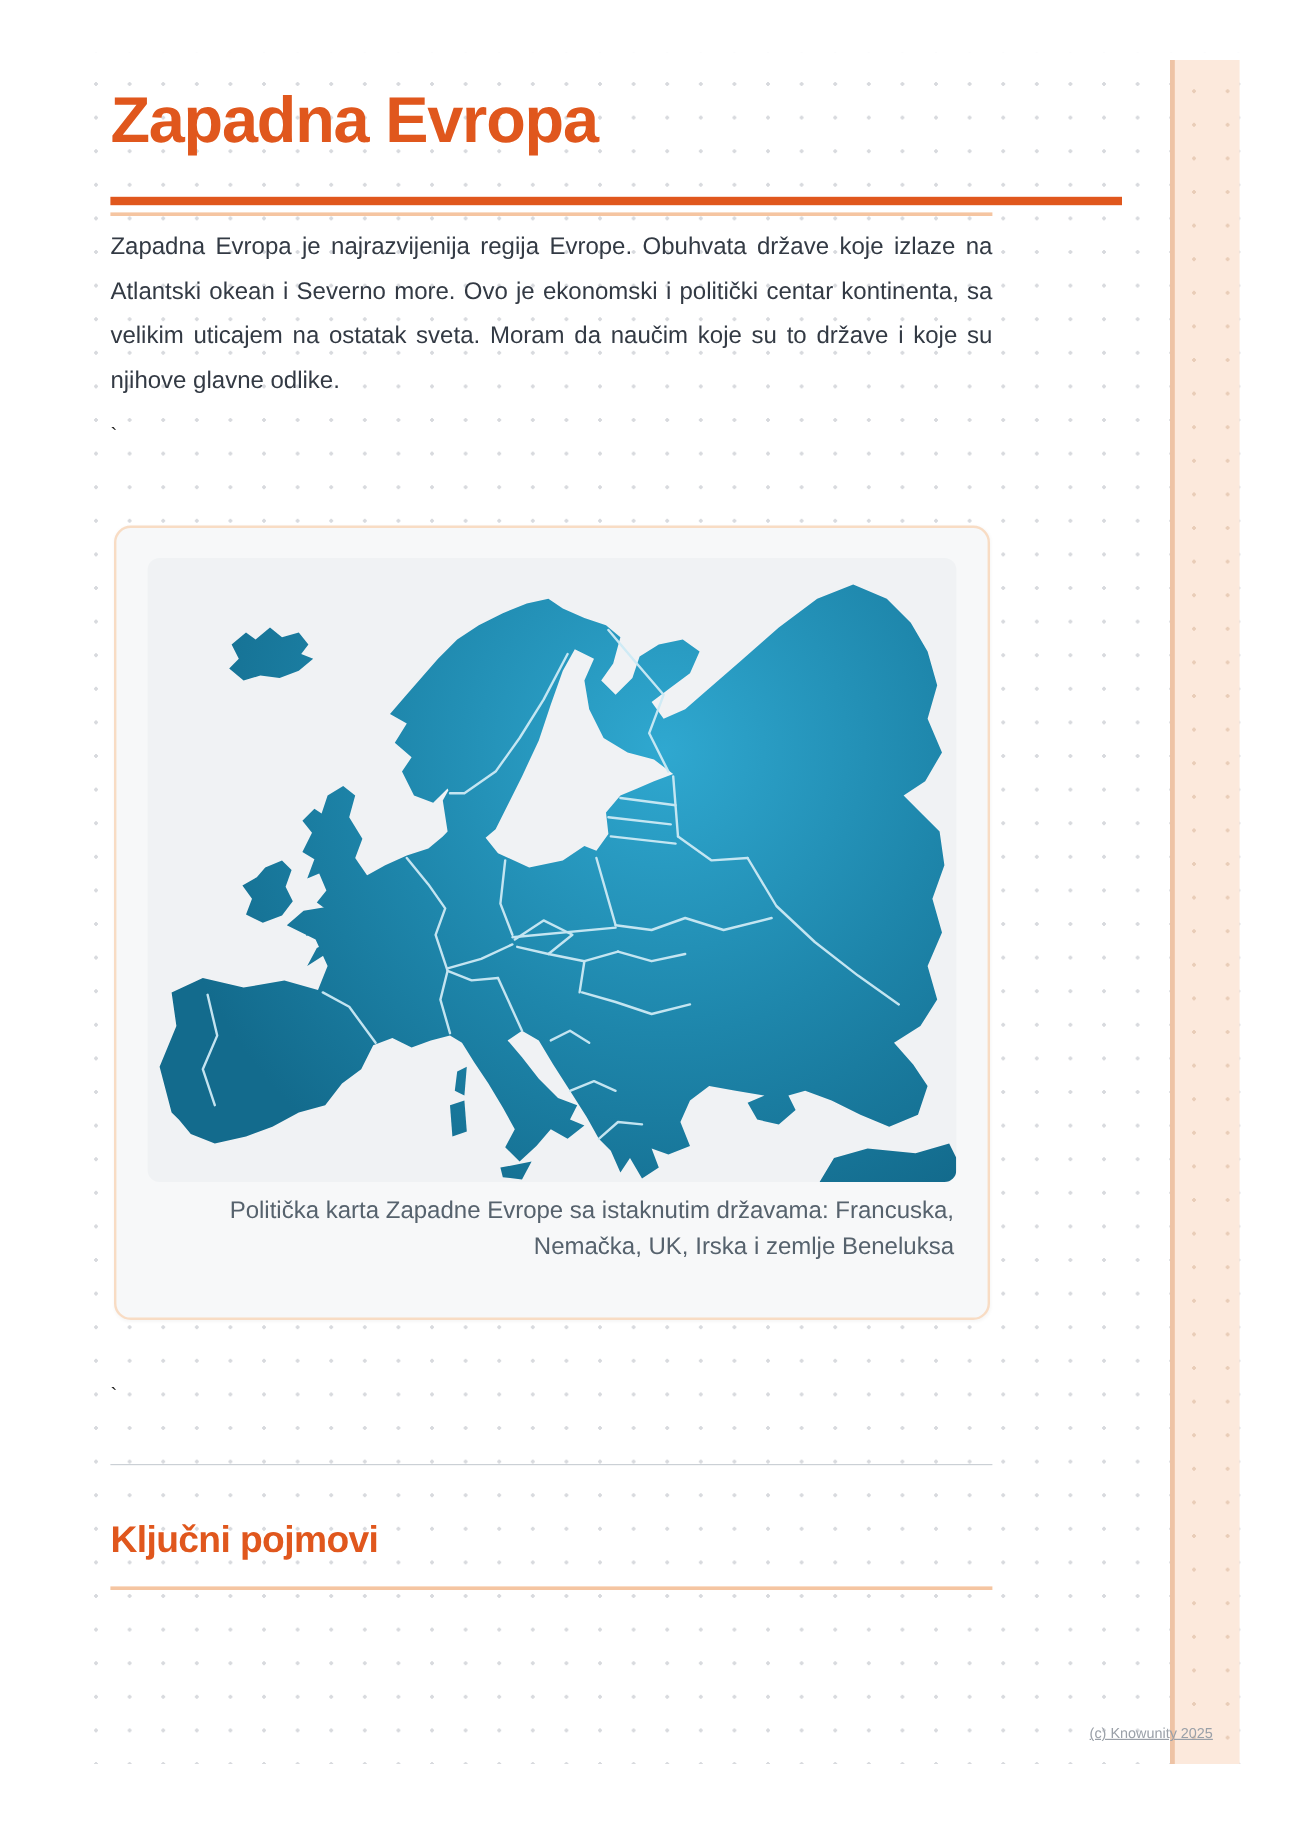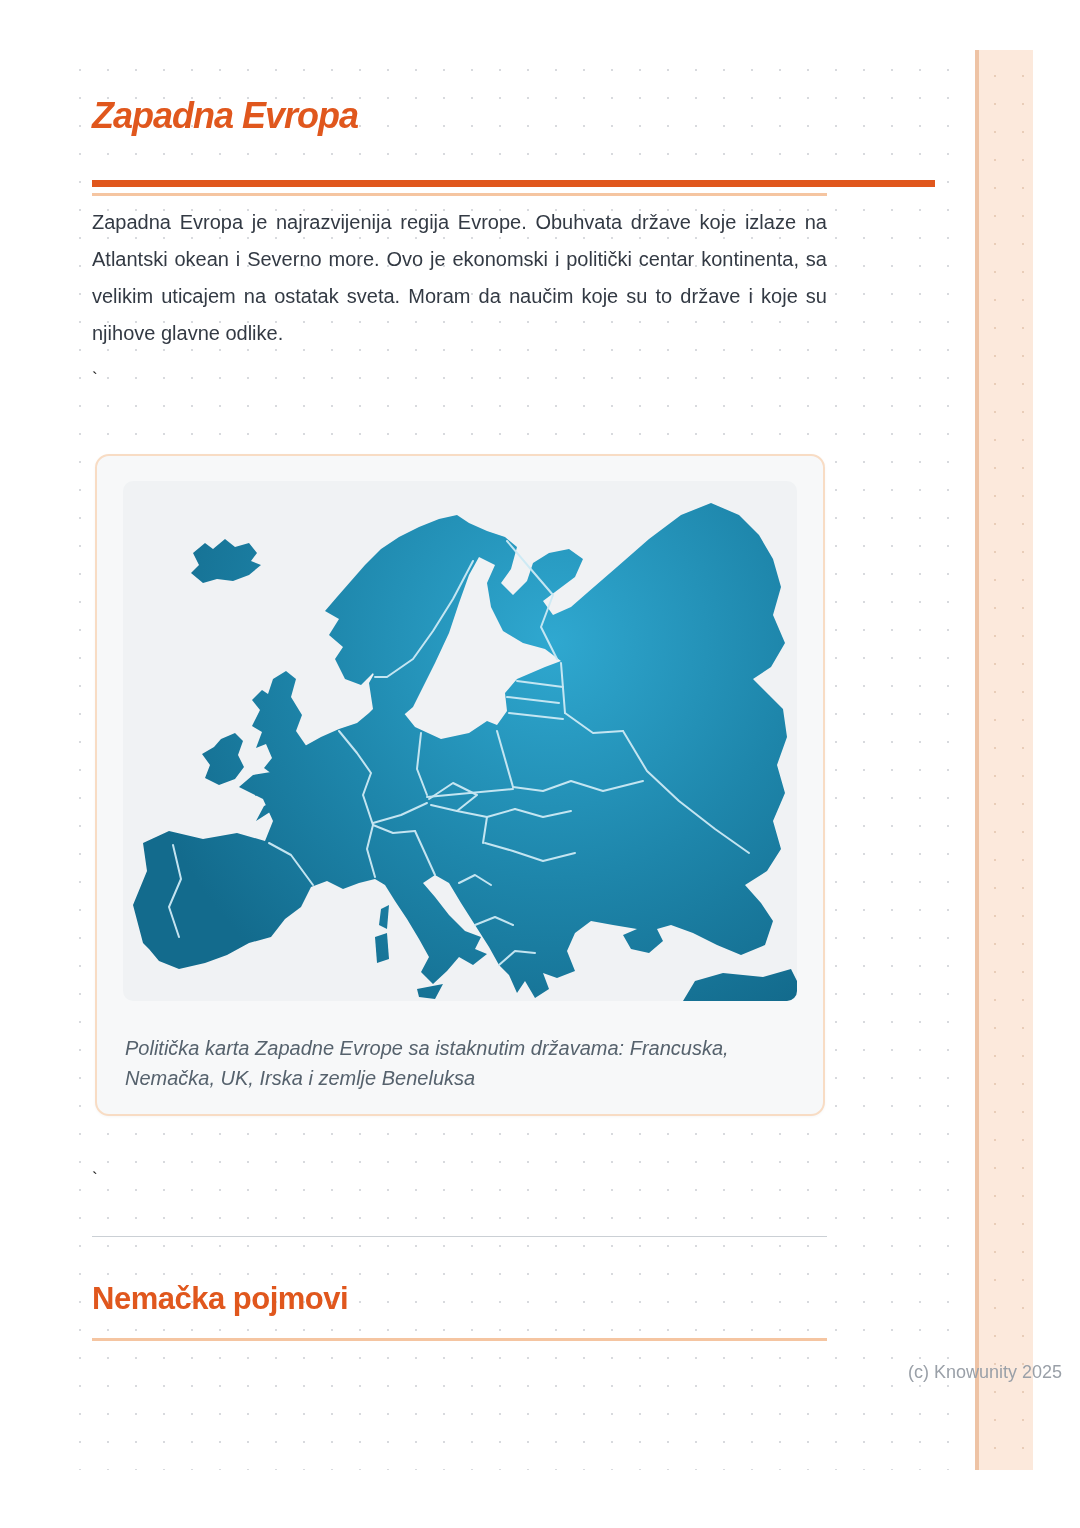--- a/index.html
+++ b/index.html
@@ -18,22 +18,22 @@
     position:absolute;left:915px;top:6px;width:54px;height:1420px;
     background-color:#fce9dc;
     background-image:radial-gradient(circle,#e9cdb8 1.3px,transparent 1.5px);
     background-size:28px 28px;background-position:2px 12px;
     border-left:4px solid #eec3a5;
   }
 
   .col{position:absolute;left:32px;top:0;width:735px;}
 
   h1{
-    margin:48px 0 0 0;font-size:36px;line-height:48px;font-weight:bold;
-    color:#e0571d;letter-spacing:-1px;font-style:italic;
+    margin:32px 0 0 0;font-size:54px;line-height:48px;font-weight:bold;
+    color:#e0571d;letter-spacing:-1px;
   }
   .rule-main{margin-top:40px;width:843px;height:7px;background:#e0571d;}
 
   h2{
     margin:0;font-size:31px;line-height:34px;font-weight:bold;
     color:#e0571d;letter-spacing:-0.5px;
   }
   .h2-intro{margin-top:54px;}
   .h2-terms{margin-top:45px;}
   .rule-sub{width:735px;height:3px;background:#f5c5a1;}
@@ -52,29 +52,29 @@
   figure.map-card{
     box-sizing:border-box;margin:64px 0 0 3px;width:730px;height:662px;
     background:#f7f8f9;border:2px solid #f8dcc4;border-radius:14px;
     padding:25px 26px 0 26px;box-shadow:0 1px 3px rgba(0,0,0,0.04);
   }
   .map-frame{
     width:674px;height:520px;background:#f0f2f4;border-radius:10px;overflow:hidden;
   }
   .map-frame svg{display:block;width:674px;height:520px;}
   figcaption{
-    margin:32px auto 0 auto;max-width:670px;text-align:left;
-    font-style:italic;font-size:20px;line-height:30px;color:#56626d;
+    margin:9px auto 0 auto;max-width:670px;text-align:right;
+    font-size:20px;line-height:30px;color:#56626d;
   }
 
   hr.divider{margin:46px 0 0 0;border:none;border-top:1px solid #cbd0d5;width:735px;}
 
   .copyright{
-    position:absolute;top:1318px;left:848px;width:170px;
-    font-size:18px;color:#9aa0a8;
+    position:absolute;top:1393px;left:848px;width:170px;
+    font-size:12px;color:#9aa0a8;text-decoration:underline;
   }
 </style>
 </head>
 <body>
 
 <div class="page">
   <div class="content">
     <div class="stripe"></div>
 
     <div class="col">
@@ -177,19 +177,19 @@
             </g>
           </svg>
         </div>
         <figcaption>Politička karta Zapadne Evrope sa istaknutim državama: Francuska, Nemačka, UK, Irska i zemlje Beneluksa</figcaption>
       </figure>
 
       <div class="stray stray-2">`</div>
 
       <hr class="divider">
 
-      <h2 class="h2-terms">Nemačka pojmovi</h2>
+      <h2 class="h2-terms">Ključni pojmovi</h2>
       <div class="rule-sub rule-sub-terms"></div>
     </div>
 
     <div class="copyright">(c) Knowunity 2025</div>
   </div>
 </div>
 
 </body></html>

